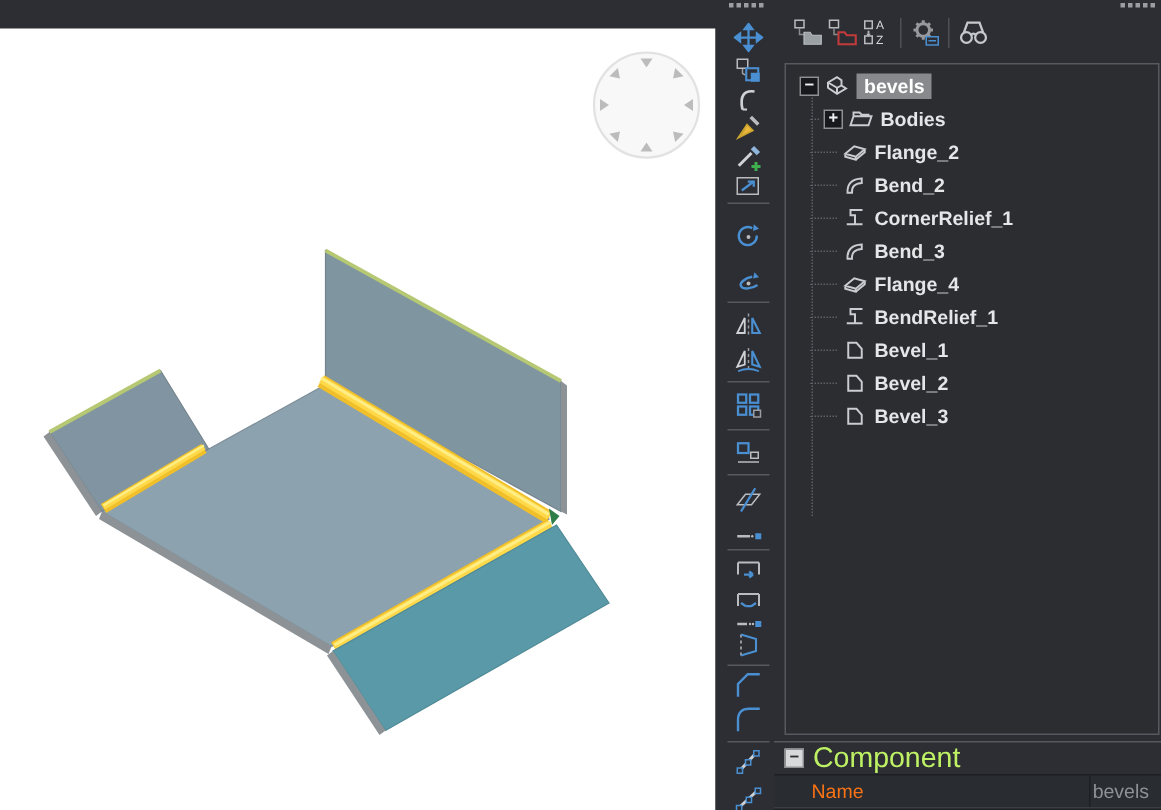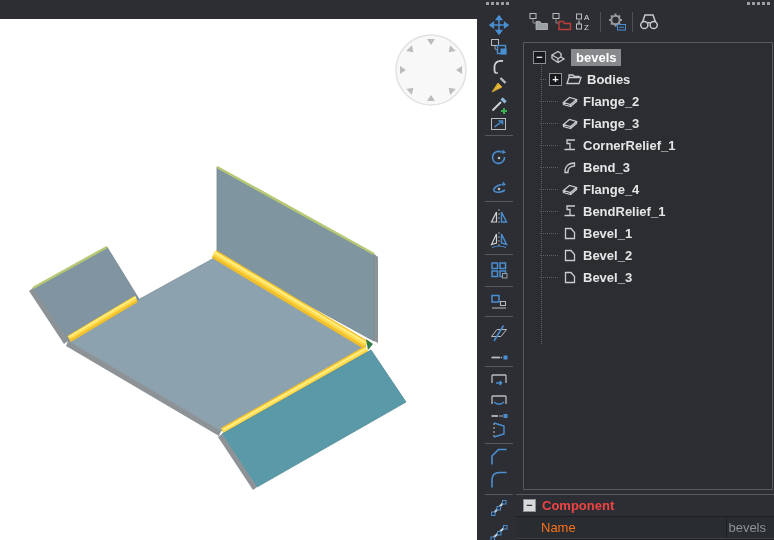--- a/index.html
+++ b/index.html
@@ -36,21 +36,21 @@
   .ticn{flex:none;width:18px;height:18px;margin-right:4px;}
   .tlabel{white-space:nowrap;font-weight:bold;}
   .tlabel.sel{background:#87898c;color:#ffffff;font-weight:bold;padding:1px 5px;}
   #tree-pad{padding-top:3px;position:relative;}
   .root-row{padding-left:9px;}
   .child-row{padding-left:16px;}
   
   #comp{position:absolute;left:-6px;top:494px;right:0;height:46px;border-top:1px solid #55585c;background:#2c2e33;}
   #comp-header{height:21px;display:flex;align-items:center;}
   #comp-header .ebox{background:#d7d9db;color:#2c2e33;border-color:#8e9194;margin-left:7px;margin-right:6px;}
-  #comp-title{color:#ef4444;font-size:13px;font-weight:bold;}
+  #comp-title{color:#bef264;font-size:19px;font-weight:normal;}
   #comp-row{position:relative;height:21px;background:#292c30;border-top:1px solid #1d1f22;
             display:flex;align-items:center;font-size:13px;}
   #comp-row .cname{color:#f97316;padding-left:25px;flex:1;}
   #comp-row .cdivider{position:absolute;left:210px;top:0;bottom:0;border-left:1px solid #1d1f22;}
   #comp-row .cvalue{color:#8f9296;padding-right:8px;}
   #comp-next{height:4px;background:#1f2124;border-top:1px solid #3a3d41;}
   .stroke-ic{fill:none;stroke:#c9ccd0;stroke-width:1.3;}
 </style>
 </head>
 <body>
@@ -383,28 +383,28 @@
 
 
       <div class="trow child-row">
         <span class="stub"></span>
         <svg class="ticn" viewBox="0 0 18 18">
           <path class="stroke-ic" d="M2.5 10.5 L8.5 5.5 L15.5 7.5 L9.5 12.5 Z M2.5 10.5 L2.5 12.5 L9.5 14.5 L9.5 12.5 M15.5 7.5 L15.5 9.5 L9.5 14.5"></path>
           </svg>
         <span class="tlabel">Flange_2</span>
       </div>
 
-
-      <div class="trow child-row">
-        <span class="stub"></span>
-        <svg class="ticn" viewBox="0 0 18 18">
-          <path class="stroke-ic" d="M2.5 10.5 L8.5 5.5 L15.5 7.5 L9.5 12.5 Z M2.5 10.5 L2.5 12.5 L9.5 14.5 L9.5 12.5 M15.5 7.5 L15.5 9.5 L9.5 14.5"></path>
-          </svg>
-        <span class="tlabel">Flange_3</span>
-      </div>
+      <div class="trow child-row">
+        <span class="stub"></span>
+        <svg class="ticn" viewBox="0 0 18 18">
+          <path class="stroke-ic" d="M4 14.5 Q3.5 5.5 13.5 5 L13.5 8 Q6.5 8.5 7 14.5 Z"></path>
+          </svg>
+        <span class="tlabel">Bend_2</span>
+      </div>
+
 
       <div class="trow child-row">
         <span class="stub"></span>
         <svg class="ticn" viewBox="0 0 18 18">
           <path class="stroke-ic" d="M14 4 H6 V7.5 H9 V13.5 H3.5 M6 13.5 H14"></path>
           </svg>
         <span class="tlabel">CornerRelief_1</span>
       </div>
 
       <div class="trow child-row">

